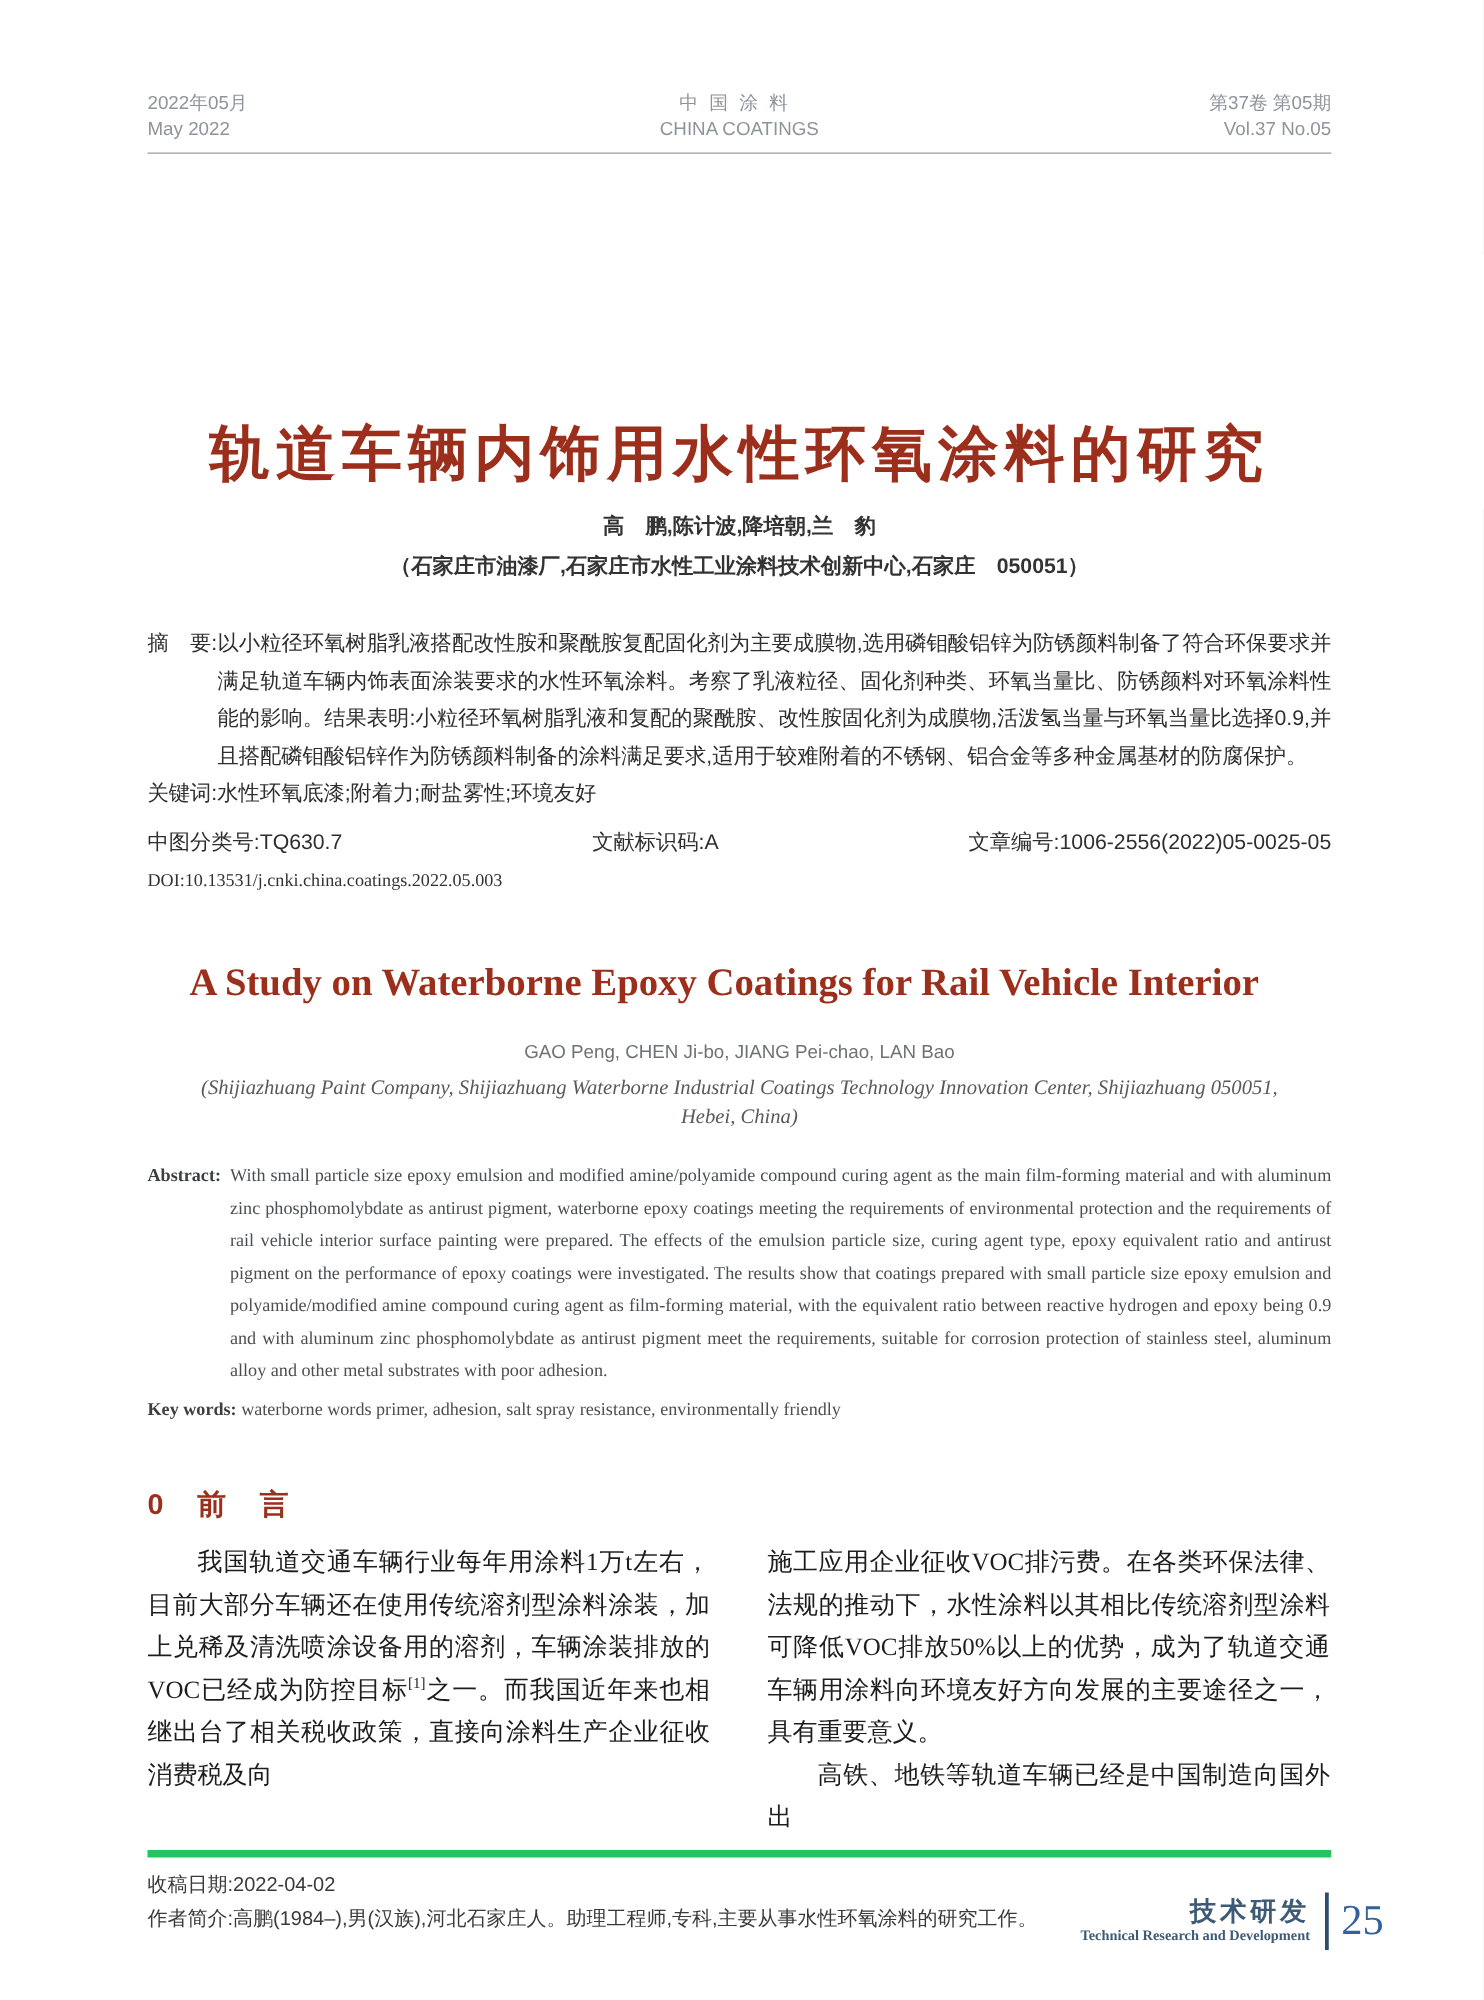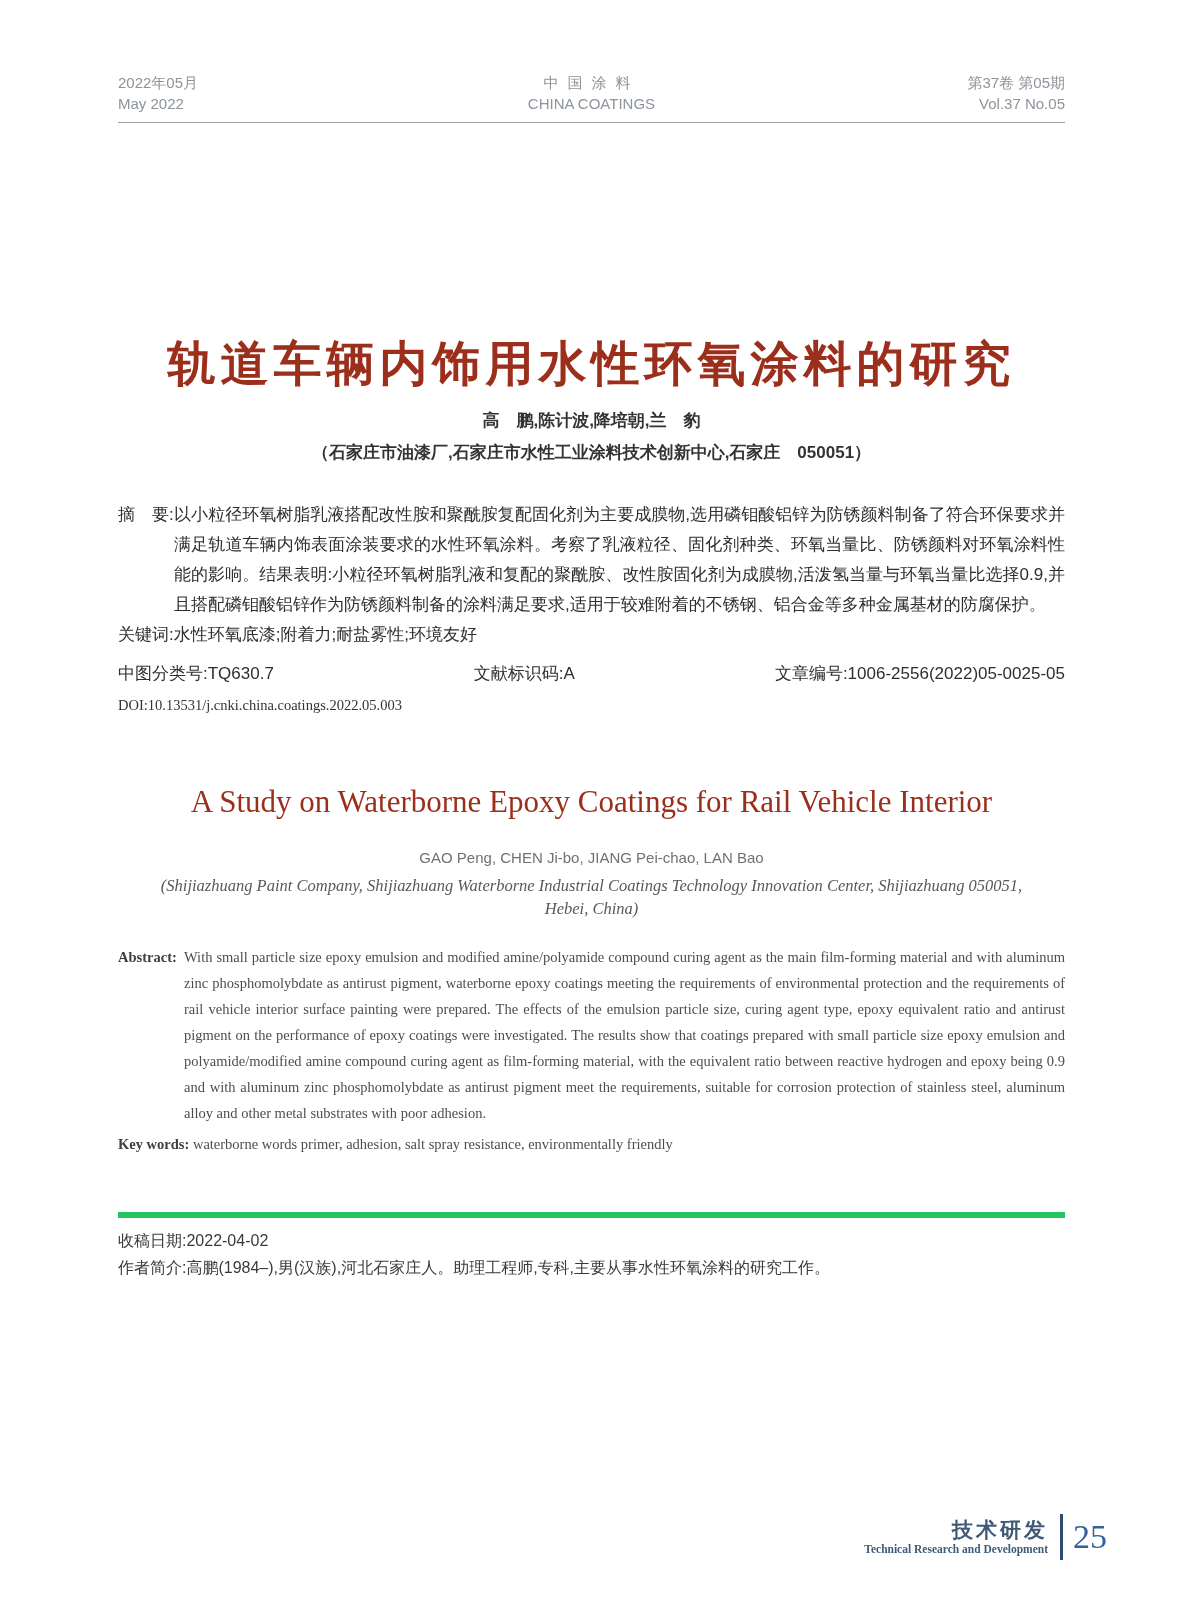--- a/index.html
+++ b/index.html
@@ -32,22 +32,22 @@
     text-align:justify; padding-left:56px; text-indent:-56px;
   }
   .abstract-cn .lbl { display:inline-block; width:56px; text-indent:0; }
   .keywords-cn { font-size:17px; line-height:30px; color:#2e2e2e; }
 
   .meta-row { margin-top:12px; display:flex; justify-content:space-between; font-size:17px; color:#2e2e2e; }
   .doi-line { margin-top:12px; font-family:"Liberation Serif", serif; font-size:14.5px; color:#333; }
 
   
   .title-en {
-    margin:64px auto 0; max-width:880px; text-align:center;
-    font-family:"Liberation Serif", serif; font-weight:normal;
+    margin:48px auto 0; max-width:880px; 
+    font-family:"Liberation Serif", serif; font-weight:bold;
     font-size:31px; line-height:47px; color:#9c2e1c;
   }
   .authors-en { margin-top:24px; text-align:center; font-size:15px; color:#6d7276; }
   .affil-en { margin-top:8px; text-align:center; font-family:"Liberation Serif", serif;
               font-style:italic; font-size:16.5px; line-height:23px; color:#565a5e; }
 
   .abstract-en {
     margin-top:24px; font-family:"Liberation Serif", serif;
     font-size:14.5px; line-height:26px; color:#4b4e51;
     text-align:justify; padding-left:66px; text-indent:-66px;
@@ -126,20 +126,30 @@
 
     <p class="abstract-en" style="margin-bottom:0;">
       <span class="lbl">Abstract:</span><span>With small particle size epoxy emulsion and modified amine/polyamide compound curing agent as the main film-forming material and with aluminum zinc phosphomolybdate as antirust pigment, waterborne epoxy coatings meeting the requirements of environmental protection and the requirements of rail vehicle interior surface painting were prepared. The effects of the emulsion particle size, curing agent type, epoxy equivalent ratio and antirust pigment on the performance of epoxy coatings were investigated. The results show that coatings prepared with small particle size epoxy emulsion and polyamide/modified amine compound curing agent as film-forming material, with the equivalent ratio between reactive hydrogen and epoxy being 0.9 and with aluminum zinc phosphomolybdate as antirust pigment meet the requirements, suitable for corrosion protection of stainless steel, aluminum alloy and other metal substrates with poor adhesion.</span>
     </p>
     <div class="keywords-en">
       <span class="lbl">Key words:</span>
       <span>waterborne words primer, adhesion, salt spray resistance, environmentally friendly</span>
     </div>
 
     <div class="columns">
+      <div class="col">
+        <div class="sec-heading">0　前　言</div>
+        <p class="body-p indent">
+          <span>我国轨道交通车辆行业每年用涂料1万t左右，目前大部分车辆还在使用传统溶剂型涂料涂装，加上兑稀及清洗喷涂设备用的溶剂，车辆涂装排放的VOC已经成为防控目标</span><sup class="ref">[1]</sup><span>之一。而我国近年来也相继出台了相关税收政策，直接向涂料生产企业征收消费税及向</span>
+        </p>
+      </div>
+      <div class="col col-right">
+        <p class="body-p">施工应用企业征收VOC排污费。在各类环保法律、法规的推动下，水性涂料以其相比传统溶剂型涂料可降低VOC排放50%以上的优势，成为了轨道交通车辆用涂料向环境友好方向发展的主要途径之一，具有重要意义。</p>
+        <p class="body-p indent">高铁、地铁等轨道车辆已经是中国制造向国外出</p>
+      </div>
     </div>
 
     <div class="footnote">
       <div>收稿日期:2022-04-02</div>
       <div>作者简介:高鹏(1984–),男(汉族),河北石家庄人。助理工程师,专科,主要从事水性环氧涂料的研究工作。</div>
     </div>
 
   </div>
 
   <div class="pfooter">

